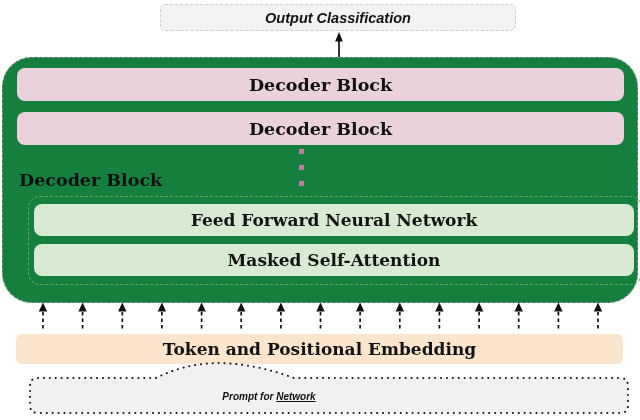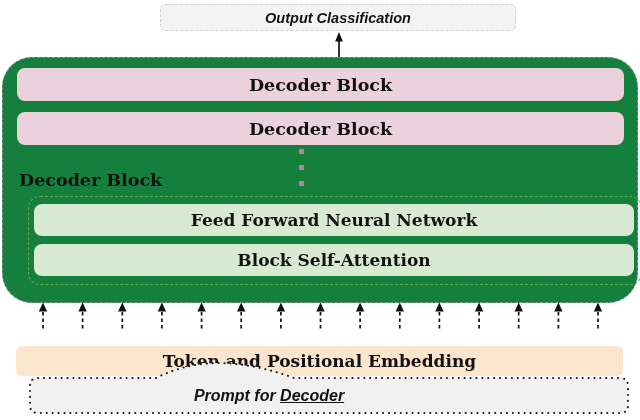--- a/index.html
+++ b/index.html
@@ -23,27 +23,27 @@
   .ellipsis i{display:block;width:5px;height:5px;margin-bottom:11px;background:var(--ellipsis-dot);}
 
   .decoder-label{position:absolute;left:16px;top:112px;font-weight:bold;font-size:17.5px;}
 
   .green-box{position:absolute;left:25px;top:138px;width:614px;height:89px;box-sizing:border-box;
     border:1.6px dashed var(--green-border);border-radius:12px;}
   .green{left:5px;width:600px;height:32px;background:var(--green-bar);border-radius:8px;font-size:17px;}
   .gbar1{top:7px;} .gbar2{top:47px;}
 
   .orange{position:absolute;left:16px;top:334px;width:607px;height:30px;
-    background:var(--embedding-bar);border-radius:6px;font-size:17px;margin-top:12px;}
+    background:var(--embedding-bar);border-radius:6px;font-size:17px;}
 
   #overlay{position:absolute;left:0;top:0;z-index:5;pointer-events:none;}
 
   .prompt-text{position:absolute;left:30px;top:379px;width:478px;height:34px;z-index:6;
     display:flex;align-items:center;justify-content:center;white-space:pre;
-    font-family:"Liberation Sans", sans-serif;font-weight:bold;font-style:italic;font-size:16px;text-align:right;}
+    font-family:"Liberation Sans", sans-serif;font-weight:bold;font-style:italic;font-size:10px;text-align:right;}
   .prompt-text .u{text-decoration:underline;}
 </style>
 </head>
 <body>
 
 <div class="stage">
 
   <div class="output-box">
     <span>Output Classification</span>
   </div>
@@ -52,21 +52,21 @@
     <div class="bar pink bar1">Decoder Block</div>
     <div class="bar pink bar2">Decoder Block</div>
     <div class="ellipsis">
       <i></i>
         <i></i>
         <i></i>
     </div>
     <div class="decoder-label">Decoder Block</div>
     <div class="green-box">
       <div class="bar green gbar1">Feed Forward Neural Network</div>
-      <div class="bar green gbar2">Block Self-Attention</div>
+      <div class="bar green gbar2">Masked Self-Attention</div>
     </div>
   </div>
 
   <div class="bar orange">Token and Positional Embedding</div>
 
   <svg id="overlay" width="640" height="420">
       <line x1="339" y1="41" x2="339" y2="57" stroke="#111111" stroke-width="1.7"></line>
       <path d="M339 32 L335.1 41.5 L342.9 41.5 Z" fill="#111111"></path>
       <line x1="43" y1="312" x2="43" y2="331" stroke="#111111" stroke-width="1.7" stroke-dasharray="3.5 3"></line>
       <path d="M43 302.5 L38.8 311.5 L47.2 311.5 Z" fill="#111111"></path>
@@ -94,15 +94,15 @@
       <path d="M479.1 302.5 L474.90000000000003 311.5 L483.3 311.5 Z" fill="#111111"></path>
       <line x1="518.7" y1="312" x2="518.7" y2="331" stroke="#111111" stroke-width="1.7" stroke-dasharray="3.5 3"></line>
       <path d="M518.7 302.5 L514.5 311.5 L522.9000000000001 311.5 Z" fill="#111111"></path>
       <line x1="558.4" y1="312" x2="558.4" y2="331" stroke="#111111" stroke-width="1.7" stroke-dasharray="3.5 3"></line>
       <path d="M558.4 302.5 L554.1999999999999 311.5 L562.6 311.5 Z" fill="#111111"></path>
       <line x1="598" y1="312" x2="598" y2="331" stroke="#111111" stroke-width="1.7" stroke-dasharray="3.5 3"></line>
       <path d="M598 302.5 L593.8 311.5 L602.2 311.5 Z" fill="#111111"></path>
       <path d="M38 378 H156 Q186 363 220 363 Q256 364 294 378 H620 Q628 378 628 386 V405 Q628 413 620 413 H38 Q30 413 30 405 V386 Q30 378 38 378 Z" fill="#f1f1f1" stroke="#151515" stroke-width="2" stroke-dasharray="0.1 5.8" stroke-linecap="round"></path>
     </svg>
 
-  <div class="prompt-text"><span>Prompt for </span><span class="u">Decoder</span></div>
+  <div class="prompt-text"><span>Prompt for </span><span class="u">Network</span></div>
 
 </div>
 
 </body></html>

